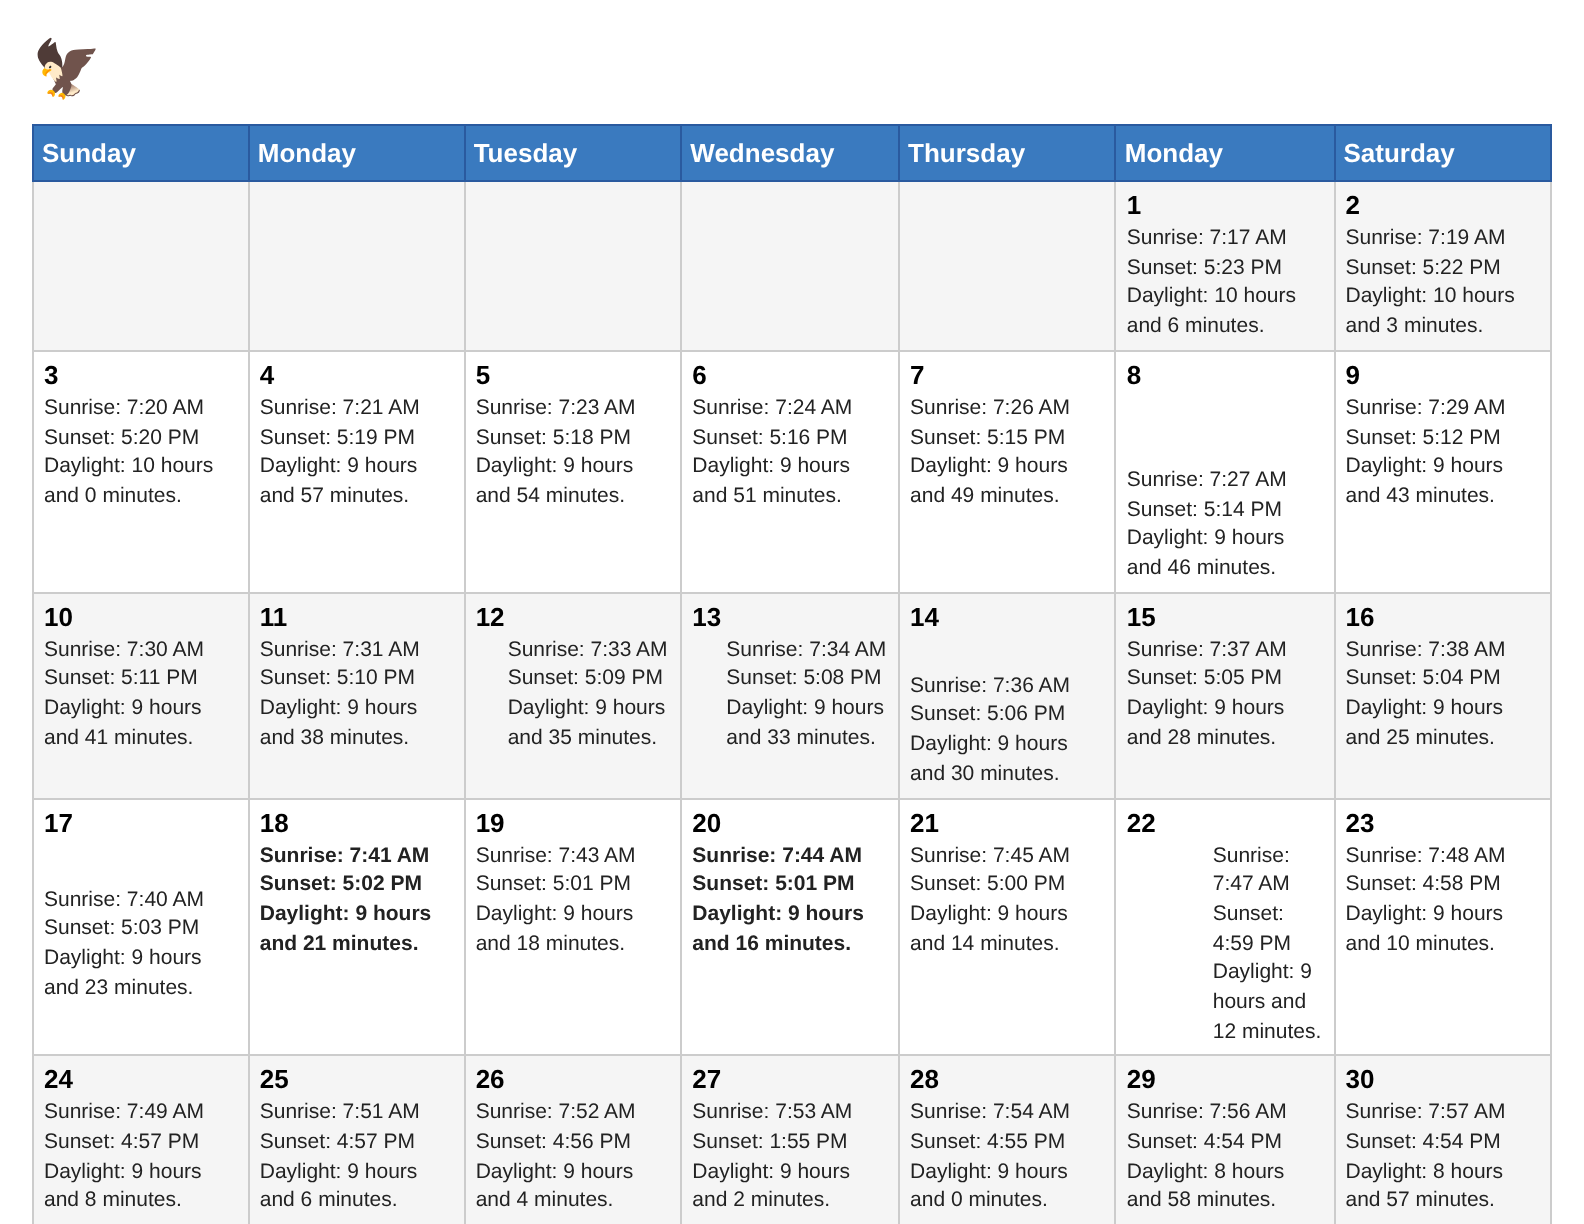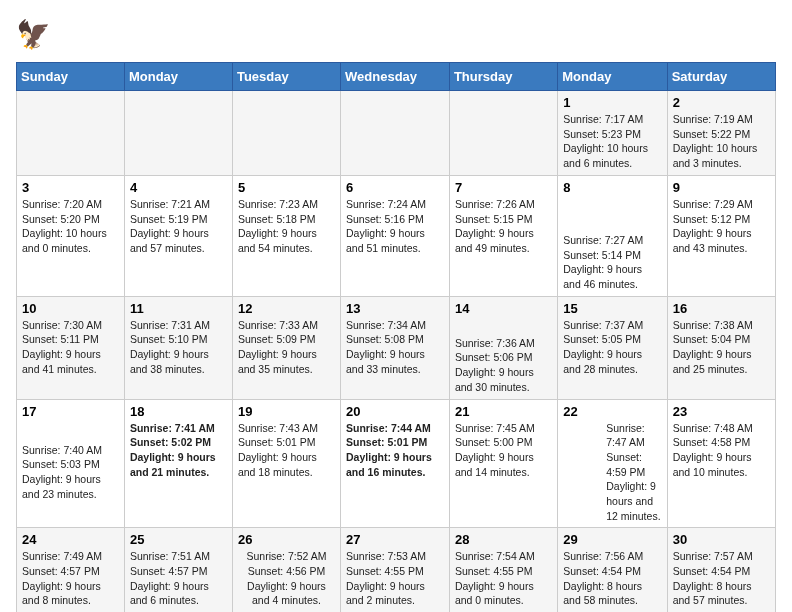--- a/index.html
+++ b/index.html
@@ -193,27 +193,27 @@
 Daylight: 9 hours and 41 minutes.</div>
         </td>
         <td>
           <span class="day-num">11</span>
           <div class="day-info" style="white-space: pre-line;">Sunrise: 7:31 AM
 Sunset: 5:10 PM
 Daylight: 9 hours and 38 minutes.</div>
         </td>
         <td>
           <span class="day-num">12</span>
-          <div class="day-info" style="white-space: pre-line;">Sunrise: 7:33 AM
+          <div class="day-info" style="white-space: pre-line; margin-left: 16px;">Sunrise: 7:33 AM
 Sunset: 5:09 PM
 Daylight: 9 hours and 35 minutes.</div>
         </td>
         <td>
           <span class="day-num">13</span>
-          <div class="day-info" style="white-space: pre-line;">Sunrise: 7:34 AM
+          <div class="day-info" style="white-space: pre-line; margin-left: 17px;">Sunrise: 7:34 AM
 Sunset: 5:08 PM
 Daylight: 9 hours and 33 minutes.</div>
         </td>
         <td>
           <span class="day-num">14</span>
           <div class="day-info" style="white-space: pre-line; margin-top: 20px;">Sunrise: 7:36 AM
 Sunset: 5:06 PM
 Daylight: 9 hours and 30 minutes.</div>
         </td>
         <td>
@@ -281,28 +281,28 @@
 Daylight: 9 hours and 8 minutes.</div>
         </td>
         <td>
           <span class="day-num">25</span>
           <div class="day-info" style="white-space: pre-line;">Sunrise: 7:51 AM
 Sunset: 4:57 PM
 Daylight: 9 hours and 6 minutes.</div>
         </td>
         <td>
           <span class="day-num">26</span>
-          <div class="day-info" style="white-space: pre-line; text-align: center;">Sunrise: 7:52 AM
+          <div class="day-info" style="white-space: pre-line;">Sunrise: 7:52 AM
 Sunset: 4:56 PM
 Daylight: 9 hours and 4 minutes.</div>
         </td>
         <td>
           <span class="day-num">27</span>
           <div class="day-info" style="white-space: pre-line;">Sunrise: 7:53 AM
-Sunset: 4:55 PM
+Sunset: 1:55 PM
 Daylight: 9 hours and 2 minutes.</div>
         </td>
         <td>
           <span class="day-num">28</span>
           <div class="day-info" style="white-space: pre-line;">Sunrise: 7:54 AM
 Sunset: 4:55 PM
 Daylight: 9 hours and 0 minutes.</div>
         </td>
         <td>
           <span class="day-num">29</span>

